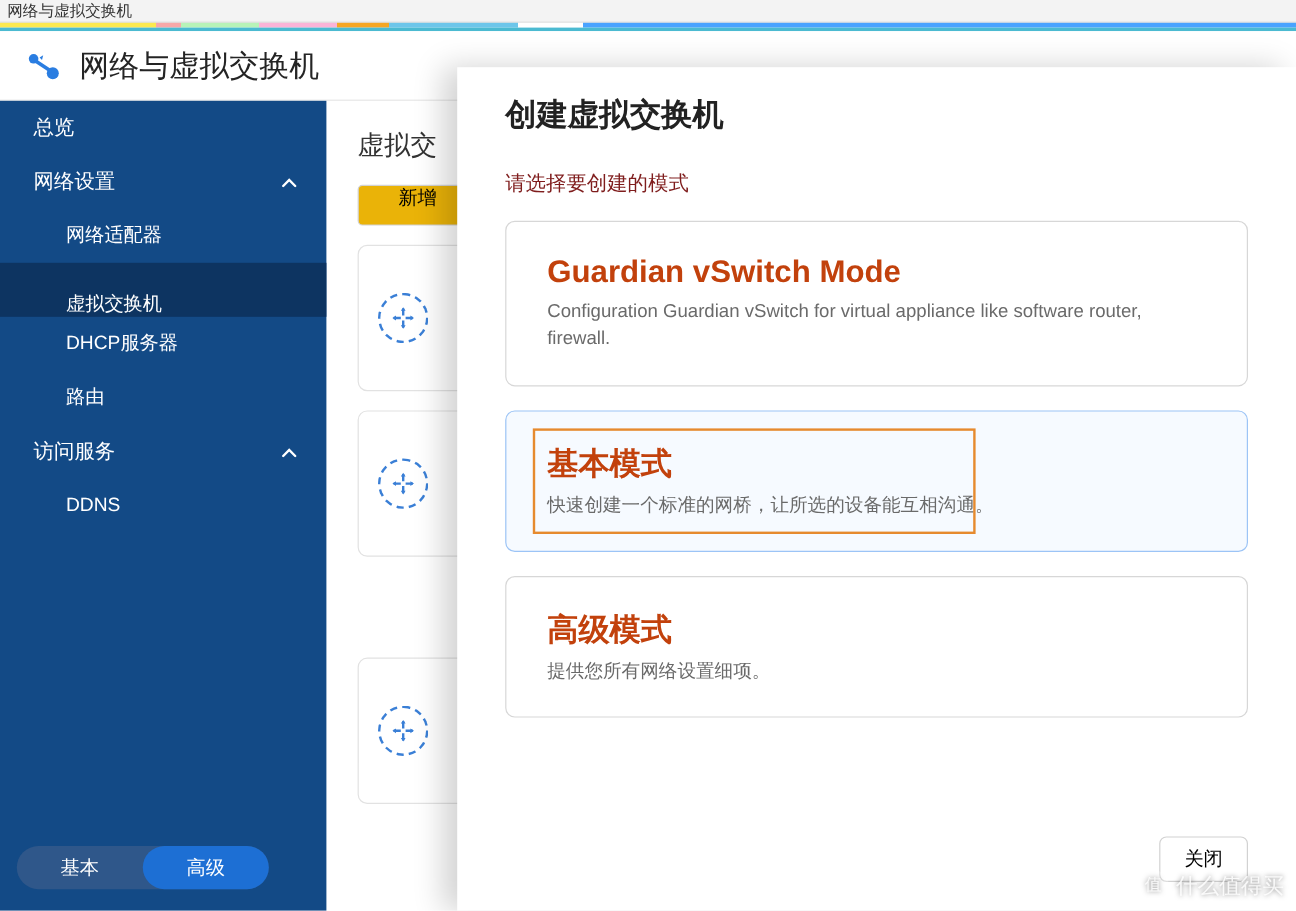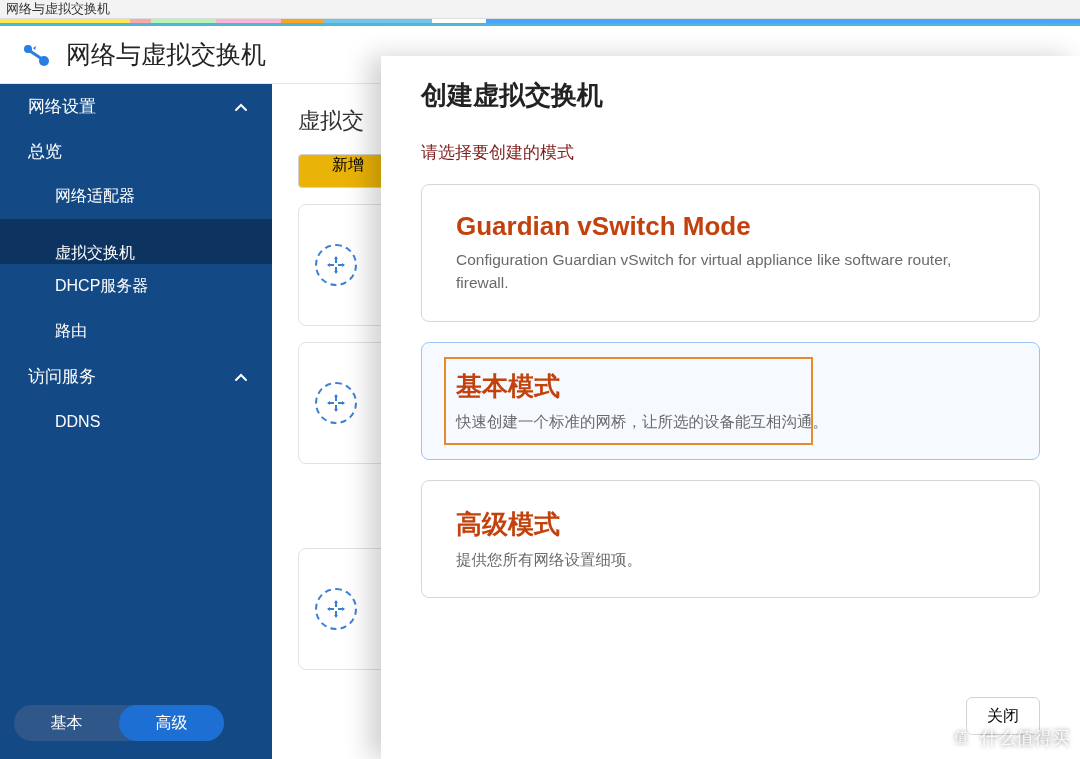--- a/index.html
+++ b/index.html
@@ -57,29 +57,29 @@
         <path d="M8 11 L20 19" stroke="#2a7de1" stroke-width="3" stroke-linecap="round"></path>
         <path d="M11 8 l3 -2 l-1 4 z" fill="#2a7de1"></path>
       </svg>
     </span>
     <span class="title-text">网络与虚拟交换机</span>
   </div>
 
   <div class="body">
     <div class="sidebar">
       <div class="side-item">
+        <span>总览</span>
+      </div>
+      <div class="side-item">
         <span>网络设置</span>
         <span class="chev">
           <svg width="14" height="14" viewBox="0 0 14 14">
               <path d="M2 9 L7 4 L12 9" stroke="#fff" stroke-width="2" fill="none" stroke-linecap="round"></path>
             </svg>
         </span>
-      </div>
-      <div class="side-item">
-        <span>总览</span>
       </div>
       <div class="side-item side-sub">
         <span>网络适配器</span>
       </div>
       <div class="side-item side-sub active">
         <span>虚拟交换机</span>
       </div>
       <div class="side-item side-sub">
         <span>DHCP服务器</span>
       </div>

